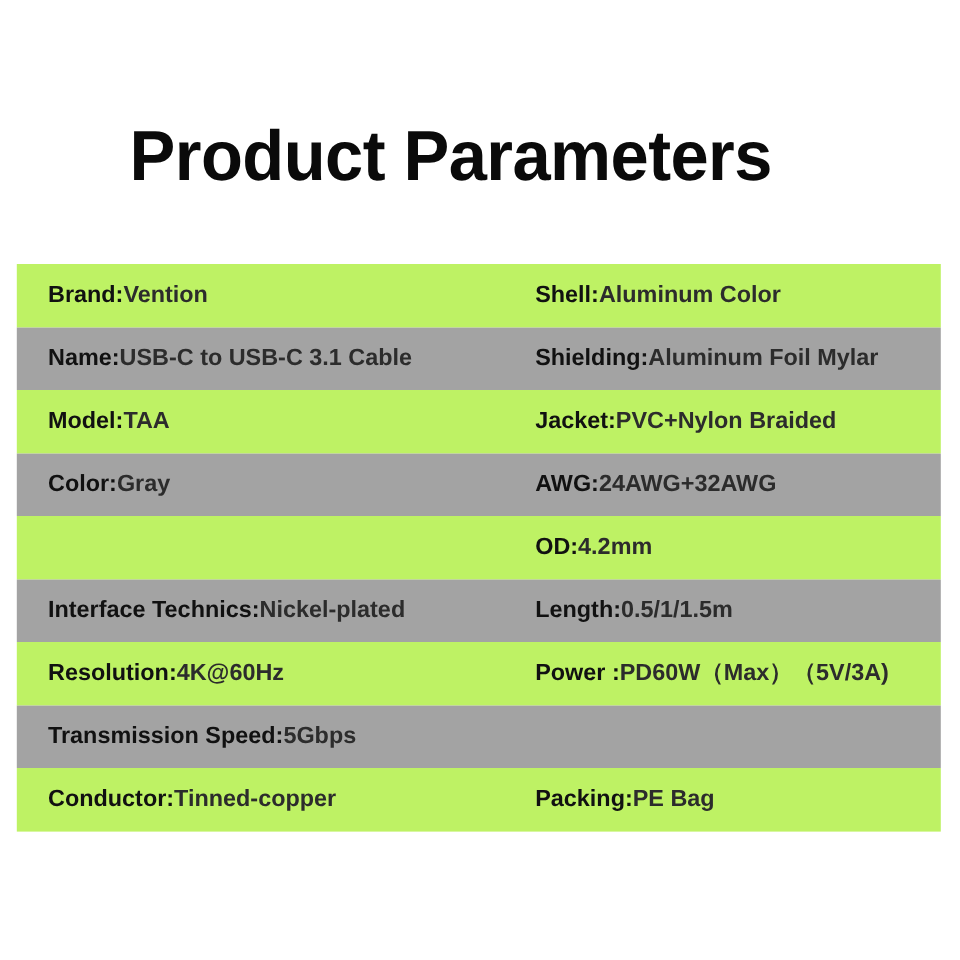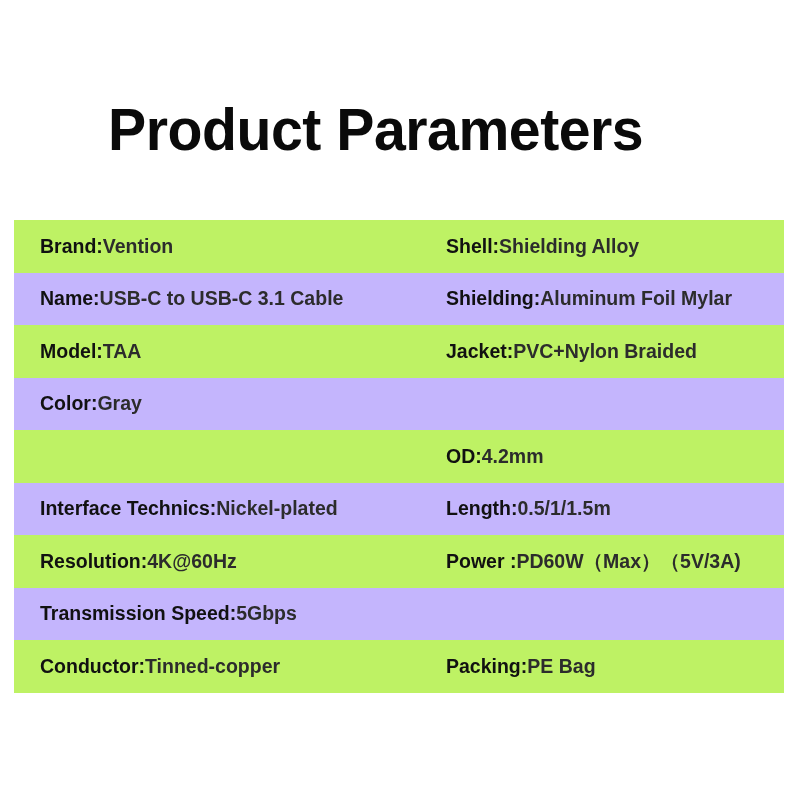--- a/index.html
+++ b/index.html
@@ -44,21 +44,21 @@
     left: 14px;
     top: 220px;
     width: 770px;
   }
 
   .spec-row {
     position: relative;
     height: 52.5px;
     display: flex;
     align-items: center;
-    background: #c4b5fd;
+    background: #a3a3a3;
   }
   .spec-row.alt {
     background: #bef264;
   }
 
   .spec-cell {
     display: flex;
     align-items: baseline;
     white-space: nowrap;
     font-size: 19.5px;
@@ -93,21 +93,21 @@
 
   <div class="spec-table">
 
     <div class="spec-row alt">
       <div class="spec-cell left">
         <span class="spec-label">Brand:</span>
         <span class="spec-value"> Vention</span>
       </div>
       <div class="spec-cell right">
         <span class="spec-label">Shell:</span>
-        <span class="spec-value"> Shielding Alloy</span>
+        <span class="spec-value"> Aluminum Color</span>
       </div>
     </div>
 
     <div class="spec-row">
       <div class="spec-cell left">
         <span class="spec-label">Name:</span>
         <span class="spec-value">  USB-C  to USB-C  3.1 Cable</span>
       </div>
       <div class="spec-cell right">
         <span class="spec-label">Shielding:</span>
@@ -123,20 +123,24 @@
       <div class="spec-cell right">
         <span class="spec-label">Jacket:</span>
         <span class="spec-value">  PVC+Nylon Braided</span>
       </div>
     </div>
 
     <div class="spec-row">
       <div class="spec-cell left">
         <span class="spec-label">Color:</span>
         <span class="spec-value">  Gray</span>
+      </div>
+      <div class="spec-cell right">
+        <span class="spec-label">AWG:</span>
+        <span class="spec-value">  24AWG+32AWG</span>
       </div>
     </div>
 
     <div class="spec-row alt">
       <div class="spec-cell right">
         <span class="spec-label">OD:</span>
         <span class="spec-value">  4.2mm</span>
       </div>
     </div>
 

